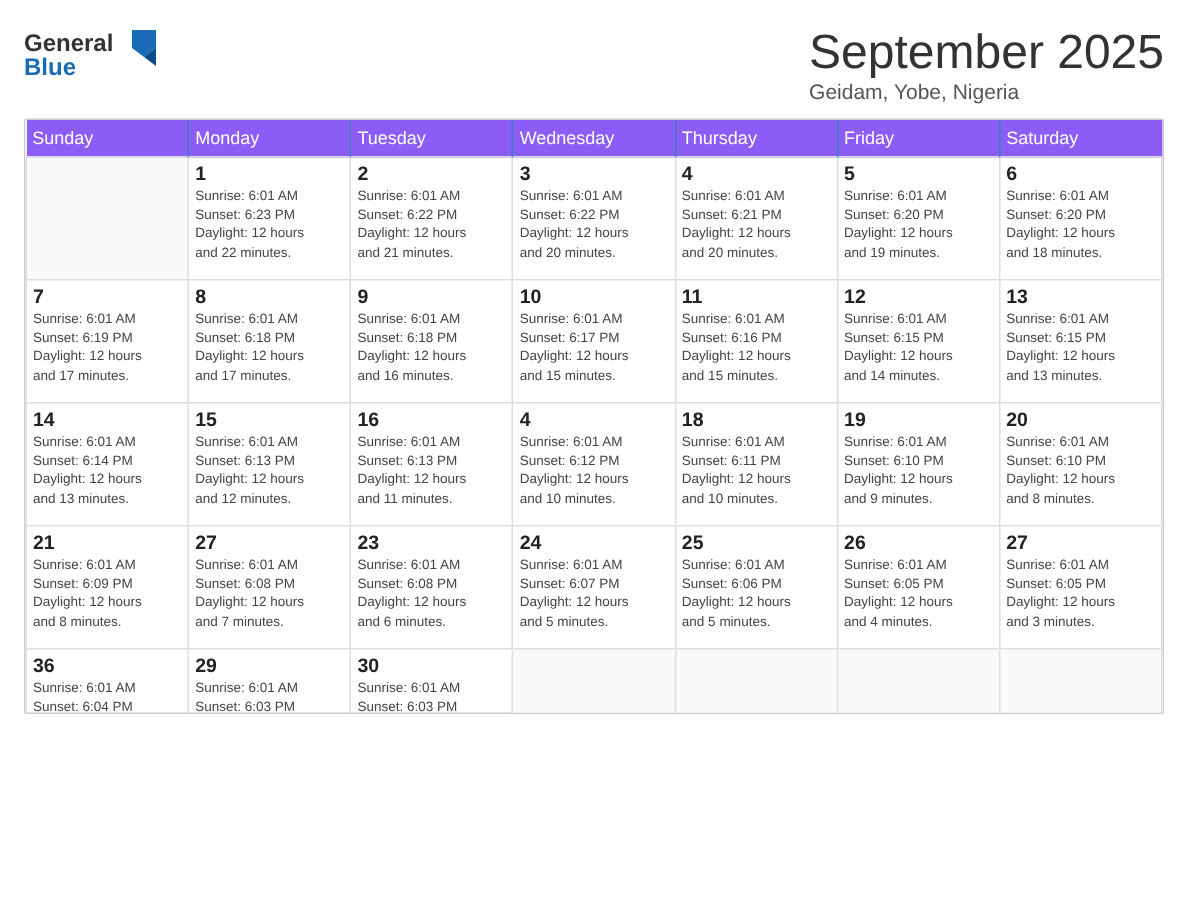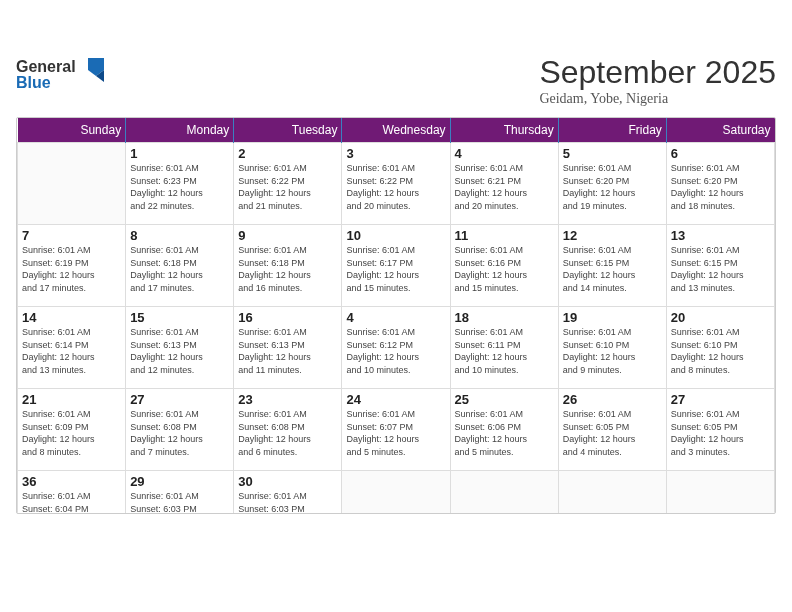--- a/index.html
+++ b/index.html
@@ -9,21 +9,20 @@
       width: 792px;
       height: 612px;
       overflow: hidden;
     }
     .page {
       width: 792px;
       height: 492px;
       padding: 16px;
       display: flex;
       flex-direction: column;
-      margin-top: 38px;
     }
     .header {
       display: flex;
       justify-content: space-between;
       align-items: flex-start;
       margin-bottom: 10px;
     }
     .logo {
       display: flex;
       align-items: center;
@@ -31,39 +30,38 @@
     .title-area {
     }
     .month-title {
       font-size: 32px;
       color: #333;
       font-weight: normal;
     }
     .location {
       font-size: 14px;
       color: #555;
-      font-family: Liberation Serif, serif;
     }
     .calendar {
       flex: 1;
       border: 1px solid #ccc;
       border-radius: 2px;
       overflow: hidden;
     }
     table {
       width: 100%;
       border-collapse: collapse;
       height: 100%;
     }
     thead tr th {
-      background-color: #701a75;
+      background-color: #8b5cf6;
       color: white;
       font-size: 12px;
       padding: 5px 4px;
-      text-align: right;
+      text-align: left;
       border-right: 1px solid #3a80c0;
       font-weight: normal;
     }
     thead tr th:last-child { border-right: none; }
     tbody tr td {
       vertical-align: top;
       border: 1px solid #ddd;
       padding: 3px 4px;
       font-size: 9.5px;
       color: #333;

